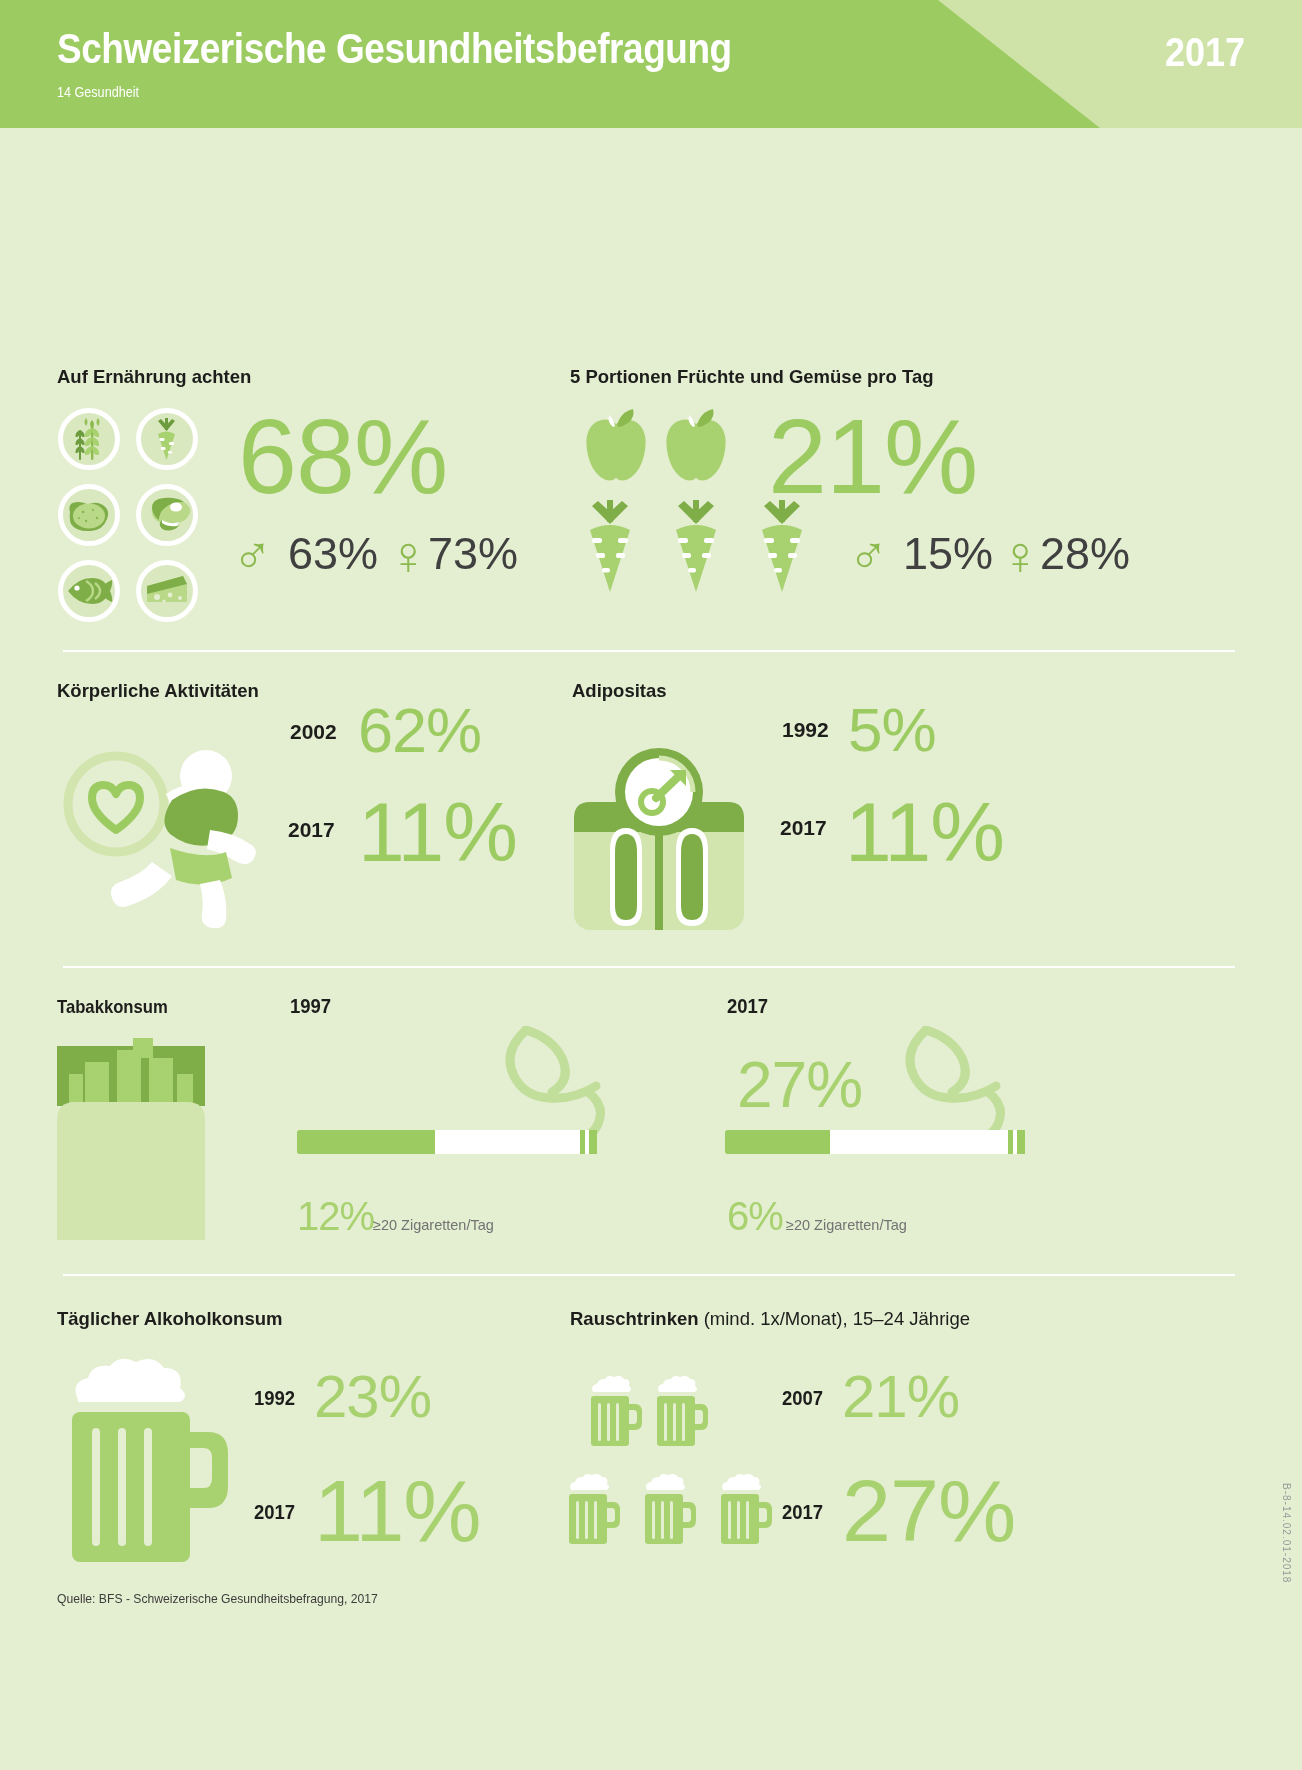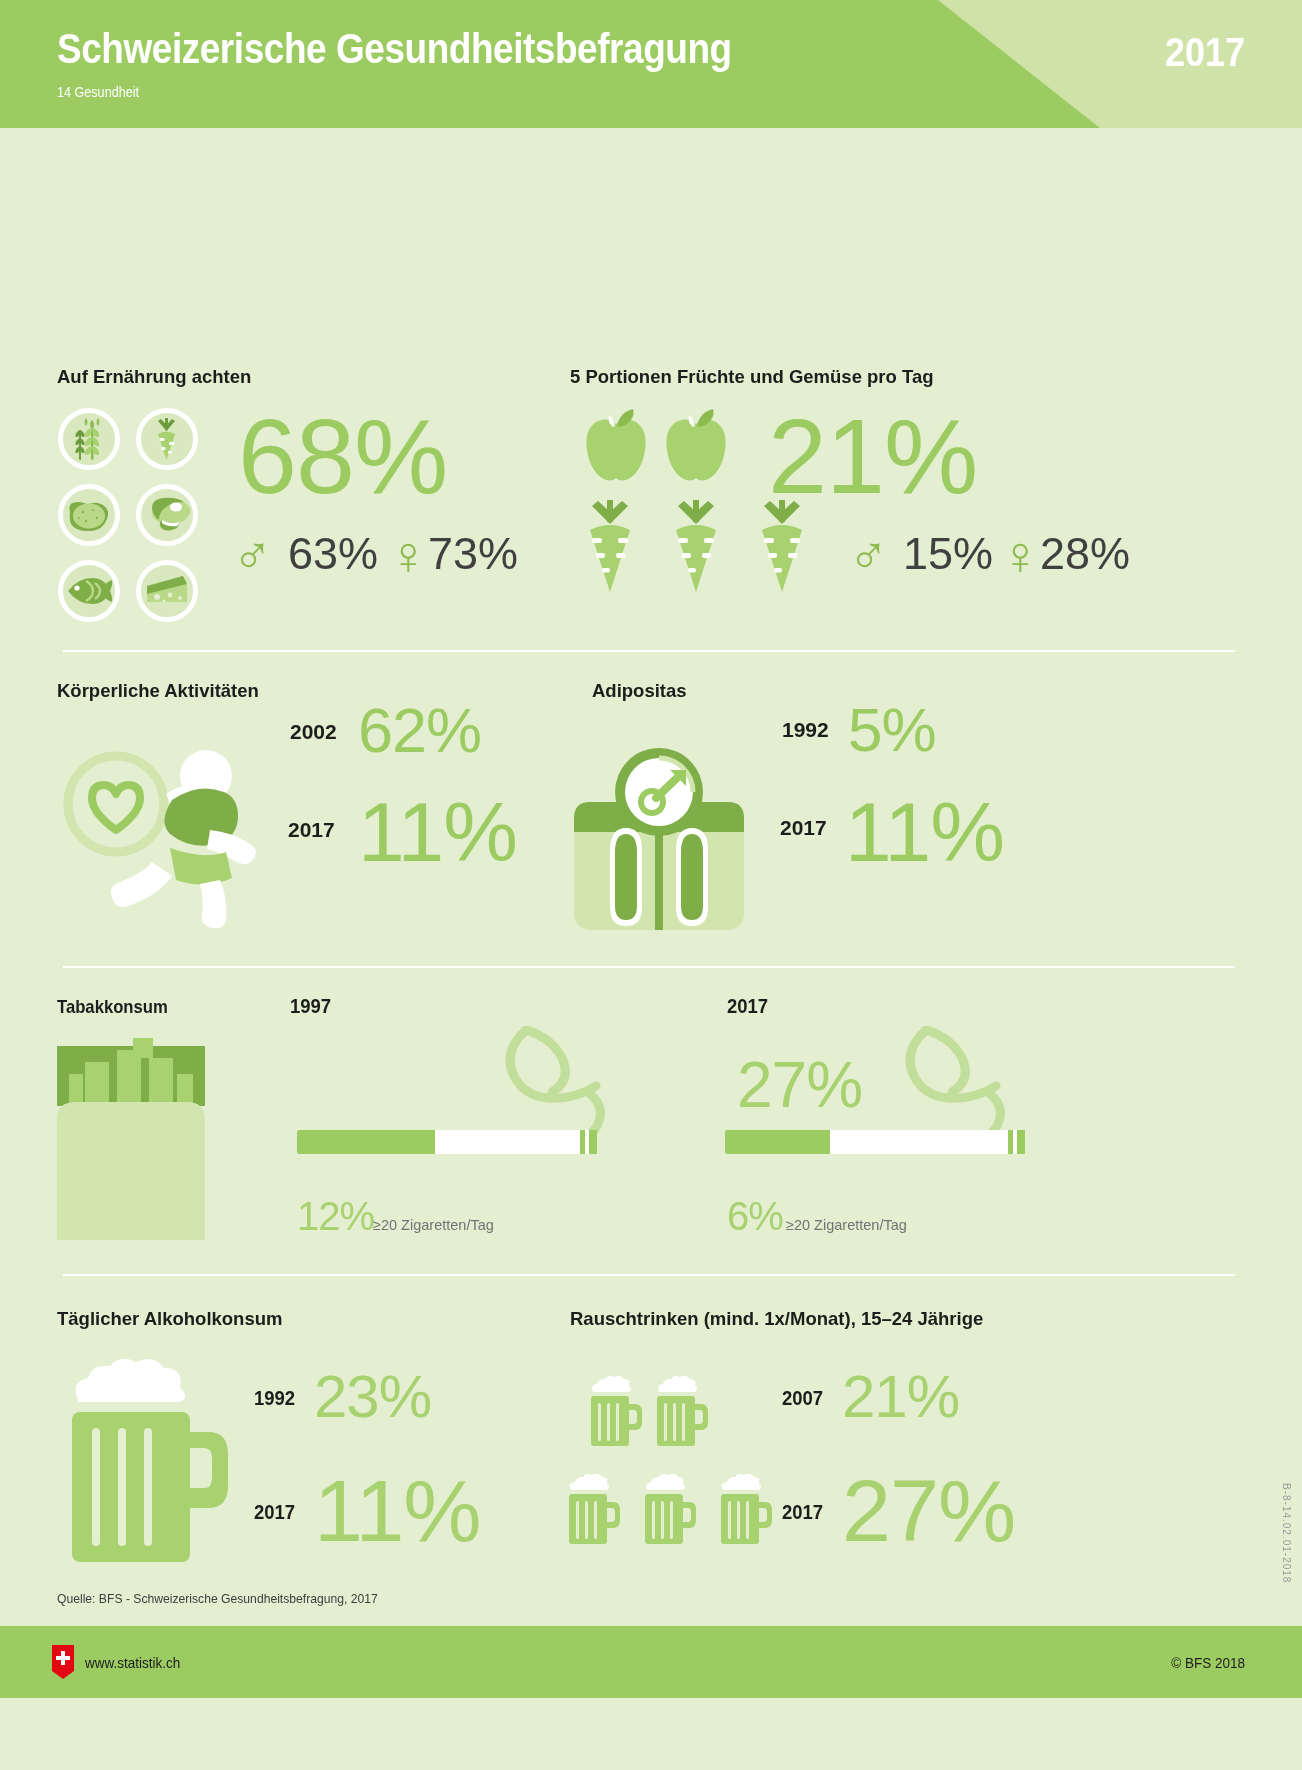--- a/index.html
+++ b/index.html
@@ -71,21 +71,21 @@
     background:#ffffff;
   }
 
   .panel-title {
     position:absolute;
     font-size:18.5px;
     font-weight:bold;
     color:#1d1d1b;
     white-space:nowrap;
   }
-  .panel-title .light { font-weight:bold; }
+  .panel-title .light { font-weight:normal; }
 
   .big-pct {
     position:absolute;
     font-weight:400;
     color:#9ccb62;
     white-space:nowrap;
     letter-spacing:-1px;
   }
   .mid-pct {
     position:absolute;
@@ -386,21 +386,21 @@
       <path d="M112 138 q-14 20-44 30 q-12 4-16-8 q-4-12 8-16 q22-8 32-20z" fill="#ffffff"></path>
       <path d="M160 142 q8 20 6 40 q-2 10-14 8 q-12-2-10-14 q2-16-2-30z" fill="#ffffff"></path>
     </svg>
   </div>
 
   <div class="year-lbl" style="left:290px; top:592px;">2002</div>
   <div class="big-pct" style="left:358px; top:566px; font-size:63px;">62%</div>
   <div class="year-lbl" style="left:288px; top:690px;">2017</div>
   <div class="big-pct" style="left:358px; top:656px; font-size:84px;">11%</div>
 
-  <div class="panel-title" style="left:572px; top:552px;margin-left:20px;">Adipositas</div>
+  <div class="panel-title" style="left:572px; top:552px;">Adipositas</div>
 
   <div class="svgbox" style="left:570px; top:612px;">
     <svg width="178" height="190" viewBox="0 0 178 190">
       <rect x="4" y="62" width="170" height="128" rx="16" fill="#d2e5ae"></rect>
       <path d="M4 78 q0-16 16-16 h138 q16 0 16 16 v14 H4z" fill="#7fae48"></path>
       <rect x="85" y="95" width="8" height="95" fill="#7fae48"></rect>
       <path d="M40 110 q0-22 16-22 q16 0 16 22 v58 q0 18-16 18 q-16 0-16-18z" fill="#ffffff"></path>
       <path d="M45 112 q0-18 11-18 q11 0 11 18 v54 q0 14-11 14 q-11 0-11-14z" fill="#7fae48"></path>
       <path d="M106 110 q0-22 16-22 q16 0 16 22 v58 q0 18-16 18 q-16 0-16-18z" fill="#ffffff"></path>
       <path d="M111 112 q0-18 11-18 q11 0 11 18 v54 q0 14-11 14 q-11 0-11-14z" fill="#7fae48"></path>
@@ -577,24 +577,14 @@
 
   <div class="year-lbl narrow" style="left:782px; top:1258px;">2007</div>
   <div class="big-pct" style="left:842px; top:1234px; font-size:60px; color:#a8d16f;">21%</div>
   <div class="year-lbl narrow" style="left:782px; top:1372px;">2017</div>
   <div class="big-pct" style="left:842px; top:1332px; font-size:88px; color:#a8d16f;">27%</div>
 
   <div class="side-code">B-8-14.02.01-2018</div>
 
   <div class="source" style="bottom:92px;">Quelle: BFS - Schweizerische Gesundheitsbefragung, 2017</div>
 
-  <div class="footer">
-    <div class="swiss-flag">
-      <svg width="22" height="34" viewBox="0 0 22 34">
-        <path d="M0 0 h22 v26 l-11 8 l-11-8z" fill="#e30613"></path>
-        <path d="M9 6 h4 v5 h5 v4 h-5 v5 h-4 v-5 h-5 v-4 h5z" fill="#ffffff"></path>
-      </svg>
-    </div>
-    <div class="footer-url">www.statistik.ch</div>
-    <div class="footer-copy">© BFS 2018</div>
-  </div>
 
 </div>
 
 </body></html>

